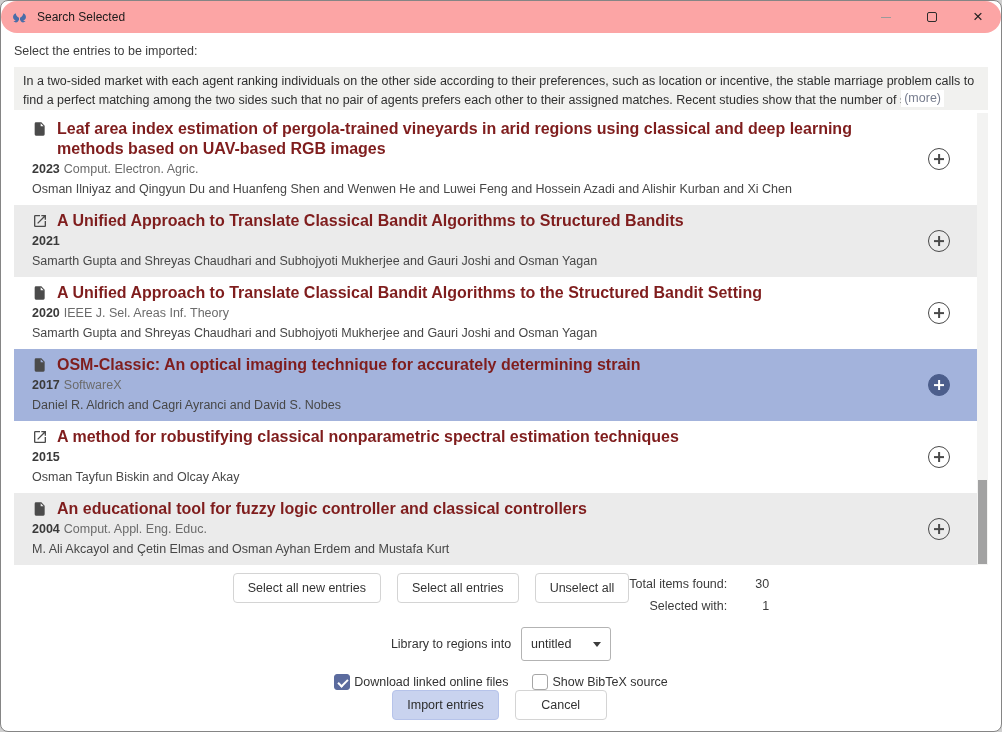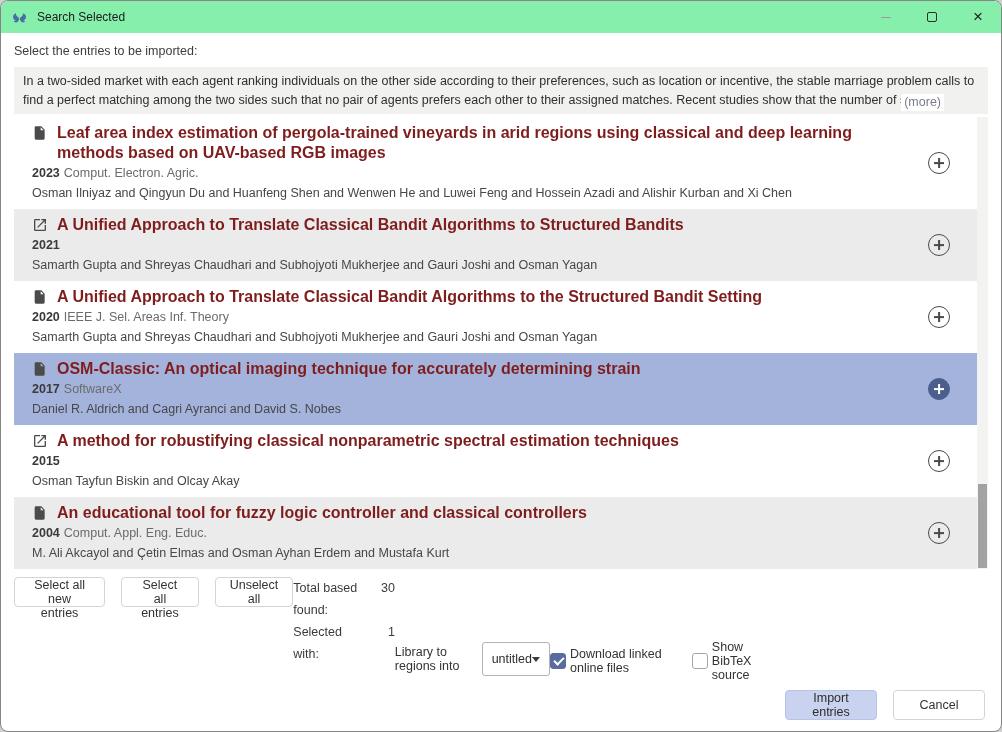--- a/index.html
+++ b/index.html
@@ -9,21 +9,21 @@
   .window {
     width:1002px; height:732px;
     background:#fff;
     border:1px solid #858585;
     border-radius:8px;
     overflow:hidden;
     display:flex; flex-direction:column;
   }
 
   
-  .titlebar { height:32px; background:#86efac; display:flex; align-items:center; padding-left:10px; flex:none; }
+  .titlebar { height:32px; background:#fca5a5; display:flex; align-items:center; padding-left:10px; flex:none;border-radius:16px; }
   .app-icon { width:17px; height:17px; display:inline-block; }
   .titlebar-title { font-size:12px; color:#1b1b1b; margin-left:9px; }
   .win-controls { margin-left:auto; display:flex; height:100%; }
   .win-btn { width:46px; height:100%; display:flex; align-items:center; justify-content:center; background:none; border:none; cursor:default; }
   .ic-min { width:10px; height:1px; background:#9a9a9a; display:block; }
   .ic-max { width:10px; height:10px; border:1px solid #2c2c2c; border-radius:2px; display:block; }
   .ic-close { font-size:17px; line-height:10px; color:#1f1f1f; }
 
   
   .instruction { margin:11px 13px 9px; font-size:12.5px; color:#3d3d3d; }
@@ -60,21 +60,21 @@
   .add-btn { position:relative; flex:none; width:22px; height:22px; border:1.6px solid #4a4a4a; border-radius:50%; background:transparent; margin-right:38px; cursor:pointer; }
   .add-btn::before { content:""; position:absolute; left:50%; top:50%; width:10px; height:1.8px; background:#4a4a4a; transform:translate(-50%,-50%); }
   .add-btn::after  { content:""; position:absolute; left:50%; top:50%; width:1.8px; height:10px; background:#4a4a4a; transform:translate(-50%,-50%); }
   .selected .add-btn { background:#4c5e8c; border-color:#4c5e8c; }
   .selected .add-btn::before, .selected .add-btn::after { background:#fff; }
 
   .scrollbar-track { position:absolute; top:0; right:0; width:11px; height:100%; background:#f3f3f2; }
   .scrollbar-thumb { position:absolute; bottom:1px; left:1px; width:9px; height:84px; background:#a2a2a2; }
 
   
-  .footer { margin:8px 13px 0; flex:1; display:flex; flex-direction:row; }
+  .footer { margin:8px 13px 0; flex:1; display:flex; flex-direction:column;align-items:center; }
   .sel-row { display:flex; align-items:flex-start; }
   .btn-group { display:flex; gap:16px; }
   .btn {
     height:30px; padding:0 14px; background:#fff;
     border:1px solid #d4d4d4; border-radius:4px;
     font-family:"Liberation Sans", sans-serif; font-size:12.5px; color:#333; cursor:pointer;
   }
   .totals { margin-left:auto; font-size:12.5px; color:#3b3b3b; }
   .totals-line { display:flex; justify-content:flex-end; line-height:22px; }
   .totals-value { width:42px; text-align:right; }
@@ -261,21 +261,21 @@
   <div class="footer">
 
     <div class="sel-row">
       <div class="btn-group">
         <button class="btn">Select all new entries</button>
         <button class="btn">Select all entries</button>
         <button class="btn">Unselect all</button>
       </div>
       <div class="totals">
         <div class="totals-line">
-          <span>Total based found:</span>
+          <span>Total items found:</span>
           <span class="totals-value">30</span>
         </div>
         <div class="totals-line">
           <span>Selected with:</span>
           <span class="totals-value">1</span>
         </div>
       </div>
     </div>
 
     <div class="library-row">

